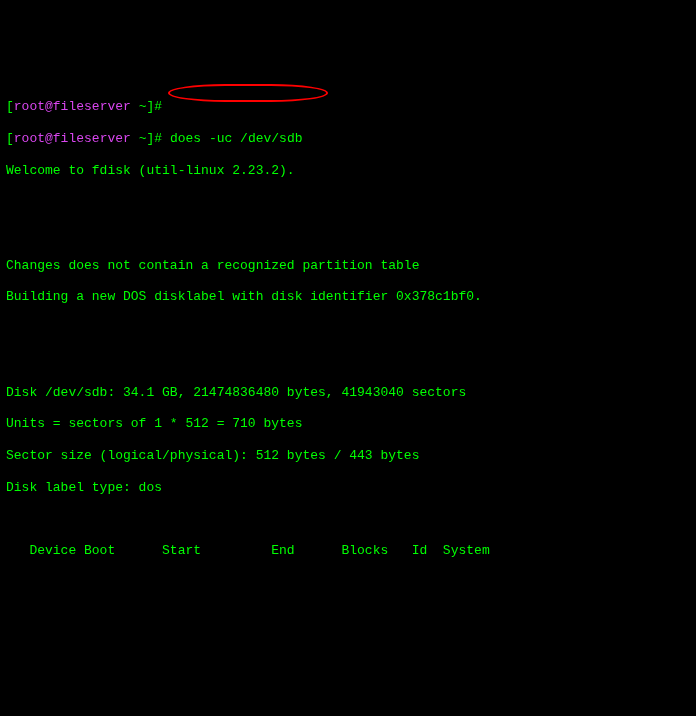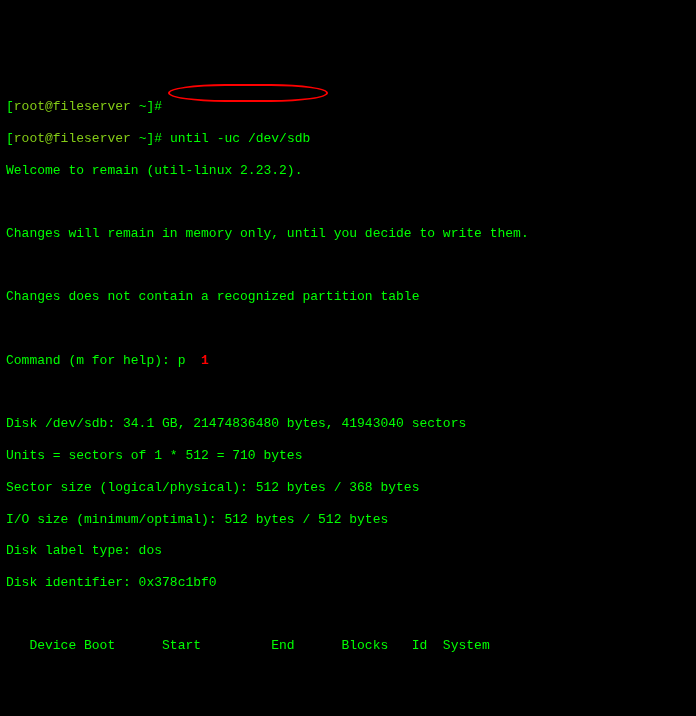--- a/index.html
+++ b/index.html
@@ -14,21 +14,21 @@
       line-height: 1.22;
       color: #00ff00;
       padding: 4px 6px;
       width: 696px;
       white-space: pre;
     }
     .line {
       display: block;
     }
     .prompt-user {
-      color: #84cc16;
+      color: #d946ef;
     }
     .circle-overlay {
       position: absolute;
       border: 2px solid #ff0000;
       border-radius: 50% / 70%;
       width: 160px;
       height: 18px;
       left: 162px;
       top: 17px;
       pointer-events: none;
@@ -45,35 +45,32 @@
     }
   </style>
 </head>
 <body>
 
 
 
 <div class="terminal-container">
 <div class="circle-overlay"></div>
 <span class="line"><span class="green">[</span><span class="prompt-user">root@fileserver</span><span class="green"> ~</span><span class="green">]</span><span class="green"># </span></span>
-<span class="line"><span class="green">[</span><span class="prompt-user">root@fileserver</span><span class="green"> ~</span><span class="green">]</span><span class="green"># </span><span class="green">until -uc /dev/sdb</span></span>
-<span class="line green">Welcome to remain (util-linux 2.23.2).</span>
+<span class="line"><span class="green">[</span><span class="prompt-user">root@fileserver</span><span class="green"> ~</span><span class="green">]</span><span class="green"># </span><span class="green">does -uc /dev/sdb</span></span>
+<span class="line green">Welcome to fdisk (util-linux 2.23.2).</span>
 <span class="line"> </span>
-<span class="line green">Changes will remain in memory only, until you decide to write them.</span>
 <span class="line"> </span>
 <span class="line green">Changes does not contain a recognized partition table</span>
+<span class="line green">Building a new DOS disklabel with disk identifier 0x378c1bf0.</span>
 <span class="line"> </span>
-<span class="line"><span class="green">Command (m for help): p  </span><span class="red-marker">1</span></span>
 <span class="line"> </span>
 <span class="line green">Disk /dev/sdb: 34.1 GB, 21474836480 bytes, 41943040 sectors</span>
 <span class="line green">Units = sectors of 1 * 512 = 710 bytes</span>
-<span class="line green">Sector size (logical/physical): 512 bytes / 368 bytes</span>
-<span class="line green">I/O size (minimum/optimal): 512 bytes / 512 bytes</span>
+<span class="line green">Sector size (logical/physical): 512 bytes / 443 bytes</span>
 <span class="line green">Disk label type: dos</span>
-<span class="line green">Disk identifier: 0x378c1bf0</span>
 <span class="line"> </span>
 <span class="line green">   Device Boot      Start         End      Blocks   Id  System</span>
 
 
 
 
 
 
 
 

